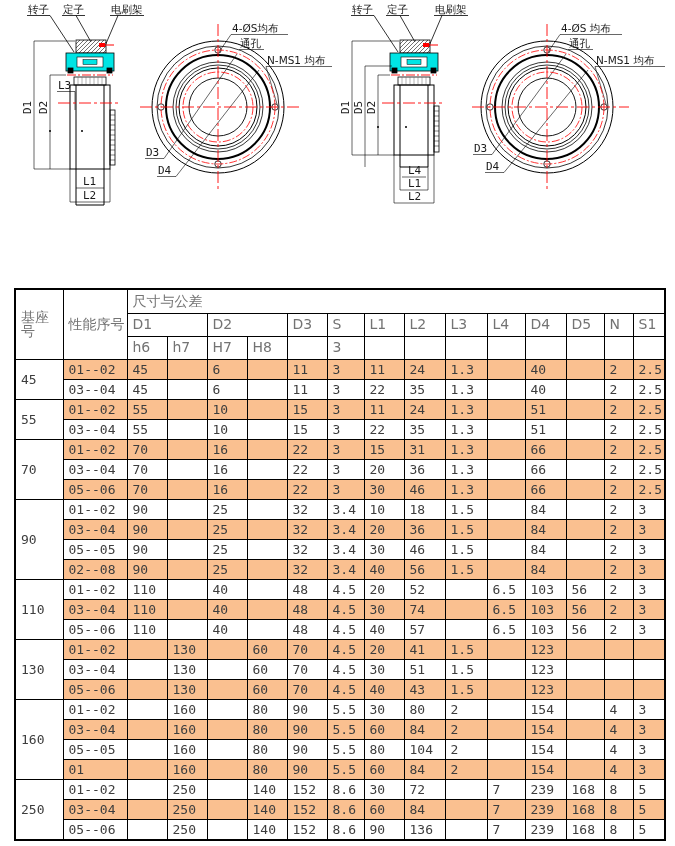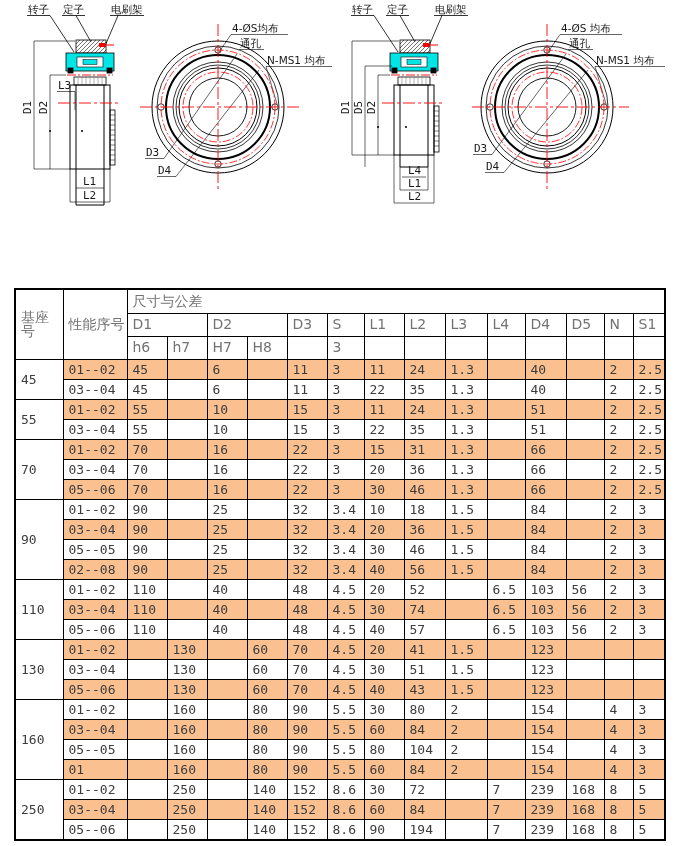--- a/index.html
+++ b/index.html
@@ -689,21 +689,21 @@
         </tr>
         <tr>
           <td>05--06</td>
           <td></td>
           <td>250</td>
           <td></td>
           <td>140</td>
           <td>152</td>
           <td>8.6</td>
           <td>90</td>
-          <td>194</td>
+          <td>136</td>
           <td></td>
           <td>7</td>
           <td>239</td>
           <td>168</td>
           <td>8</td>
           <td>5</td>
         </tr>
       </tbody>
   </table>
 

